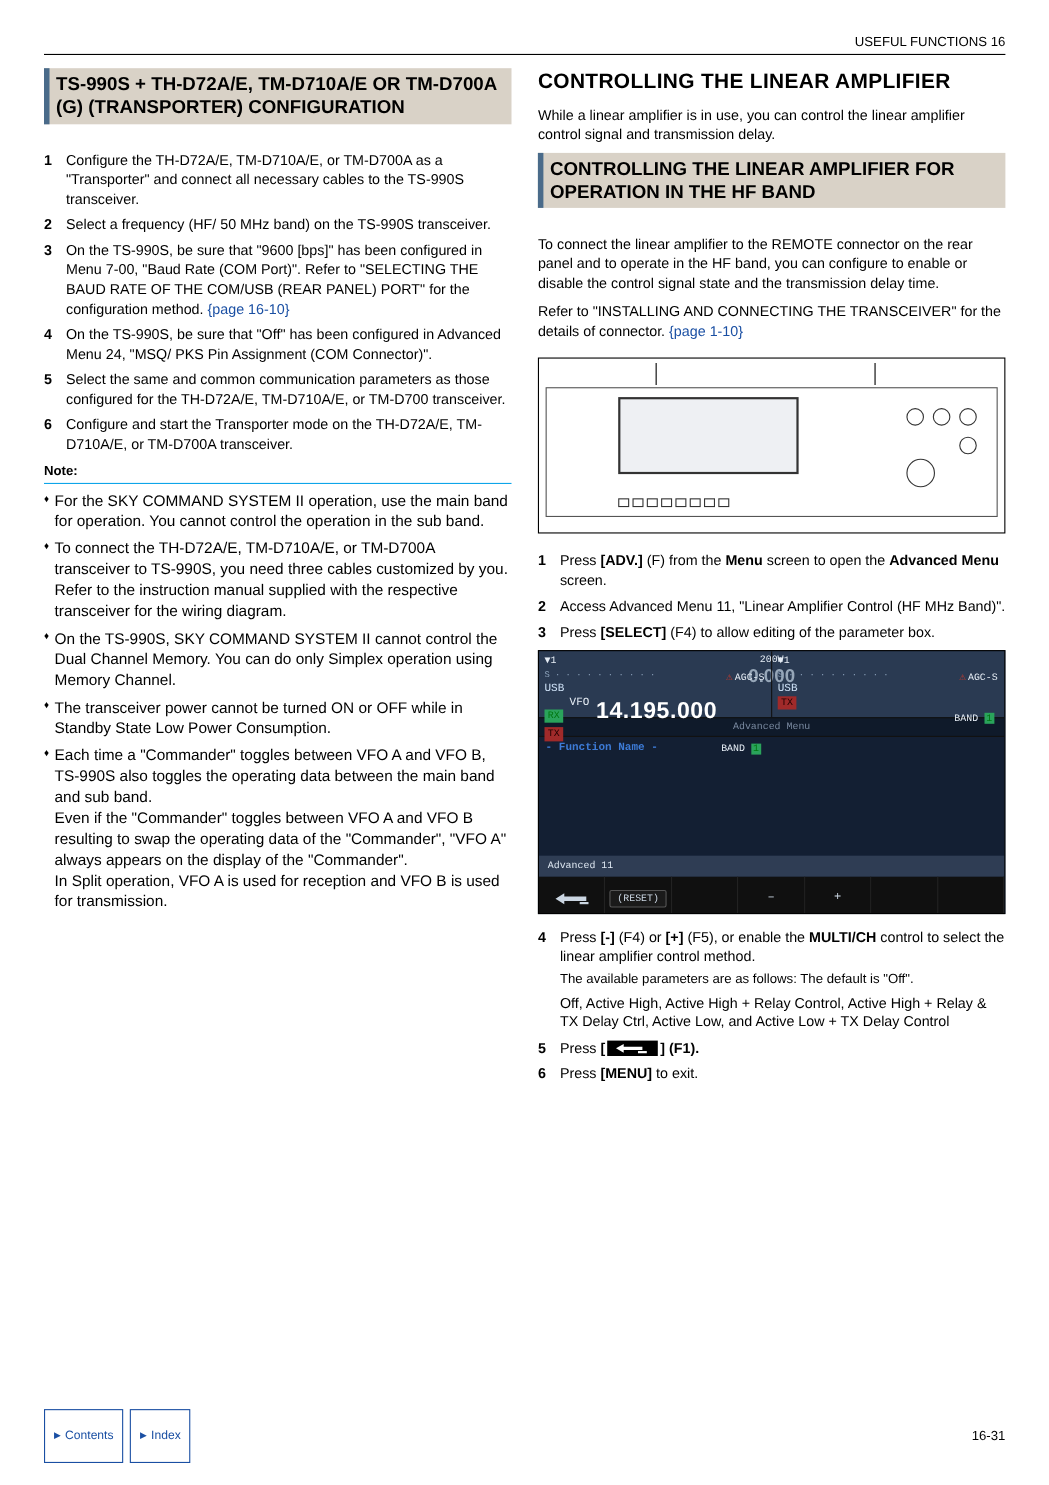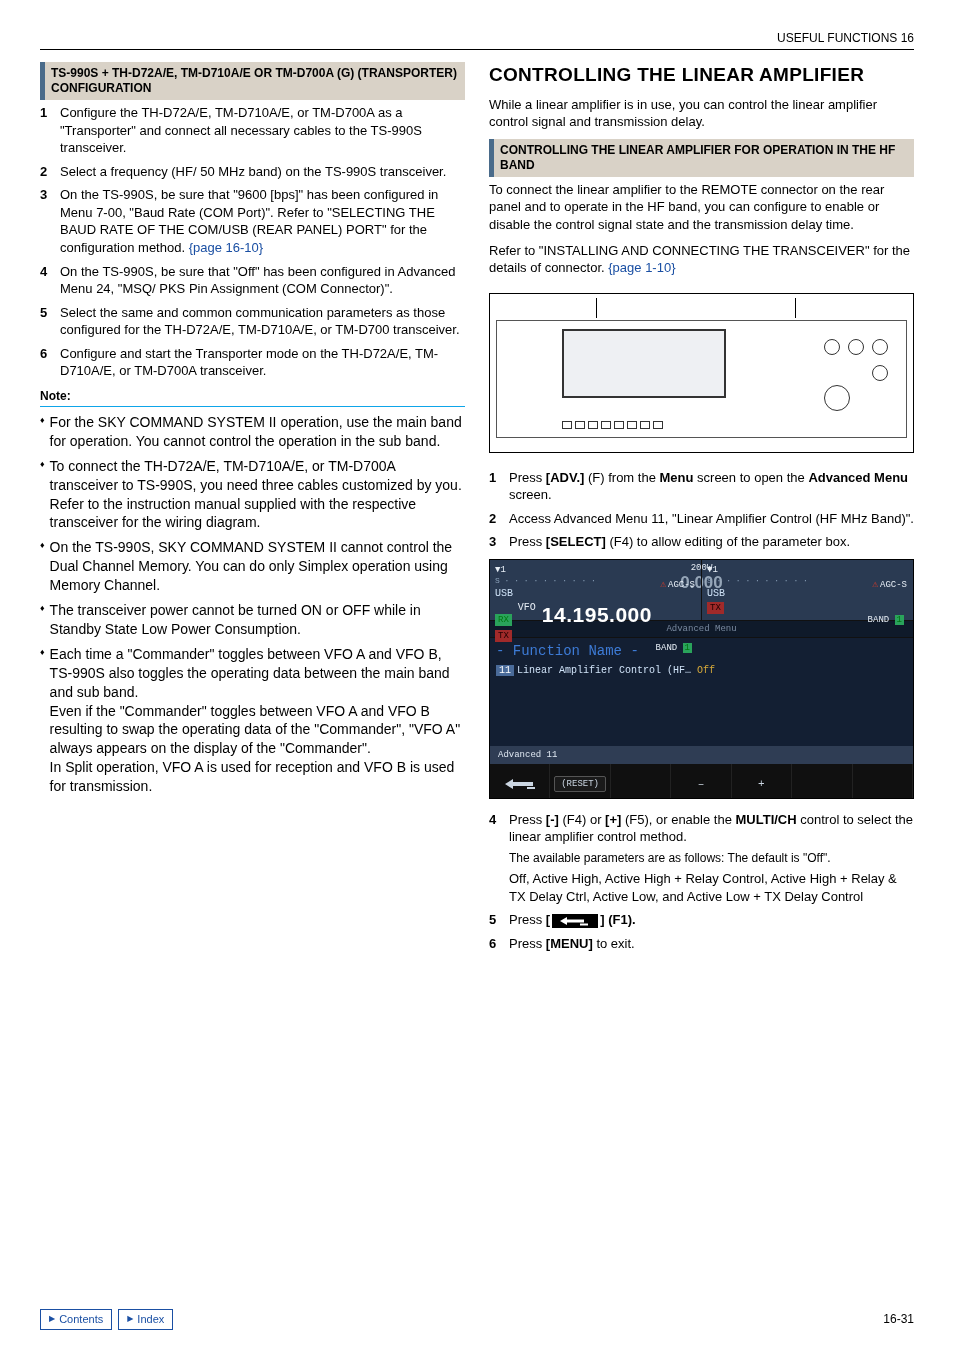--- a/index.html
+++ b/index.html
@@ -28,23 +28,23 @@
   }
   .col {
     flex: 1;
     min-width: 0;
   }
   .section-bar {
     background: #d9d2c7;
     border-left: 5px solid #4a6b8a;
     padding: 4px 6px;
     font-weight: bold;
-    font-size: 12px;
+    font-size: 17px;
     line-height: 1.25;
-    margin-bottom: 4px;
+    margin-bottom: 24px;
   }
   .h1-main {
     font-weight: bold;
     font-size: 19px;
     margin-bottom: 8px;
     letter-spacing: 0.3px;
   }
   p { margin-bottom: 8px; }
   ol.steps {
     list-style: none;
@@ -139,21 +139,21 @@
   .ss-rx { background:#2aa35b; color:#071; font-size:9px; padding:0 3px; display:inline-block; }
   .ss-tx { background:#a02a2a; color:#200; font-size:9px; padding:0 3px; display:inline-block; }
   .ss-vfo { color:#e6edf5; font-size:10px; vertical-align:top; }
   .ss-freq { color:#fff; font-family:Arial; font-weight:bold; font-size:21px; letter-spacing:0.5px; }
   .ss-band { color:#e6edf5; font-size:9px; text-align:right; padding-right:4px; }
   .ss-band .sq { background:#2aa35b; color:#071; padding:0 2px; }
   .ss-200w { position:absolute; top:2px; left:50%; transform:translateX(-50%); font-size:9px; color:#e6edf5; }
   .ss-zeros { position:absolute; top:12px; left:50%; transform:translateX(-50%); color:#96a6b8; font-family:Arial; font-weight:bold; font-size:17px; }
   .ss-title { background:#0f1a2a; color:#7a8aa0; font-size:9px; padding:2px 6px; text-align:center; border-top:1px solid #111; border-bottom:1px solid #111; }
   .ss-listarea { background:#131f33; height:108px; padding:4px 6px; font-size:10px; }
-  .ss-fn { color:#3d7bd6; font-size:14px; }
+  .ss-fn { color:#3d7bd6; font-size:10px;font-weight:bold; }
   .ss-row { margin-top:3px; }
   .ss-row .idx { background:#4a6b9a; color:#fff; padding:0 3px; margin-right:3px; }
   .ss-row .label { color:#cfe2f7; }
   .ss-row .val { color:#d6a93a; margin-left:6px; }
   .ss-status { background:#2f3d54; font-size:9px; padding:3px 8px; color:#dfe8f2; }
   .ss-buttons { display:flex; background:#101010; height:40px; }
   .ss-btn { flex:1; border-right:1px solid #222; display:flex; align-items:center; justify-content:center; color:#cbd6e2; font-size:11px; position:relative; }
   .ss-btn.back svg { width:34px; height:14px; }
   .ss-btn.reset { font-size:9px; }
   .ss-btn.reset span { border:1px solid #555; padding:1px 6px; border-radius:2px; background:#1a1a1a; }
@@ -162,21 +162,21 @@
     display:inline-block; width:46px; height:14px; background:#000; vertical-align:middle;
     position:relative; margin:0 2px;
   }
   .key-icon svg { position:absolute; left:6px; top:1px; }
   .footer {
     position:absolute; bottom:20px; left:40px; right:40px;
     display:flex; justify-content:space-between; align-items:center;
   }
   .footer-links { display:flex; gap:6px; }
   .footer-link {
-    border:1px solid #1a4fa3; padding:2px 8px; font-size:11px; color:#1a4fa3;
+    border:1px solid #1a4fa3; padding:16px 8px; font-size:11px; color:#1a4fa3;
     display:flex; align-items:center; gap:4px;
   }
   .footer-link::before { content:"▶"; font-size:8px; color:#1a4fa3; }
   .page-num { font-size:12px; }
 </style>
 </head>
 <body>
 
 <div class="header-chapter">USEFUL FUNCTIONS 16</div>
 
@@ -298,23 +298,20 @@
           <div style="font-size:8px;color:#8aa0b8">S · · · · · · · · · ·</div>
           <div class="ss-usb">USB</div>
           <span class="ss-agc">AGC-S</span>
           <div><span class="ss-tx">TX</span></div>
           <div class="ss-band"><span>BAND</span> <span class="sq">1</span></div>
         </div>
       </div>
       <div class="ss-title">Advanced Menu</div>
       <div class="ss-listarea">
         <div class="ss-fn">- Function Name -</div>
-        <div class="ss-row">
-          <span class="idx">11</span><span class="label">Linear Amplifier Control (HF…</span><span class="val">Off</span>
-        </div>
       </div>
       <div class="ss-status">Advanced 11</div>
       <div class="ss-buttons">
         <div class="ss-btn back">
           <svg viewBox="0 0 34 14">
               <path d="M2 7 L10 2 L10 5 L30 5 L30 9 L10 9 L10 12 Z" fill="#cbd6e2"></path>
               <rect x="24" y="10" width="8" height="2" fill="#cbd6e2"></rect>
             </svg>
         </div>
         <div class="ss-btn reset">

